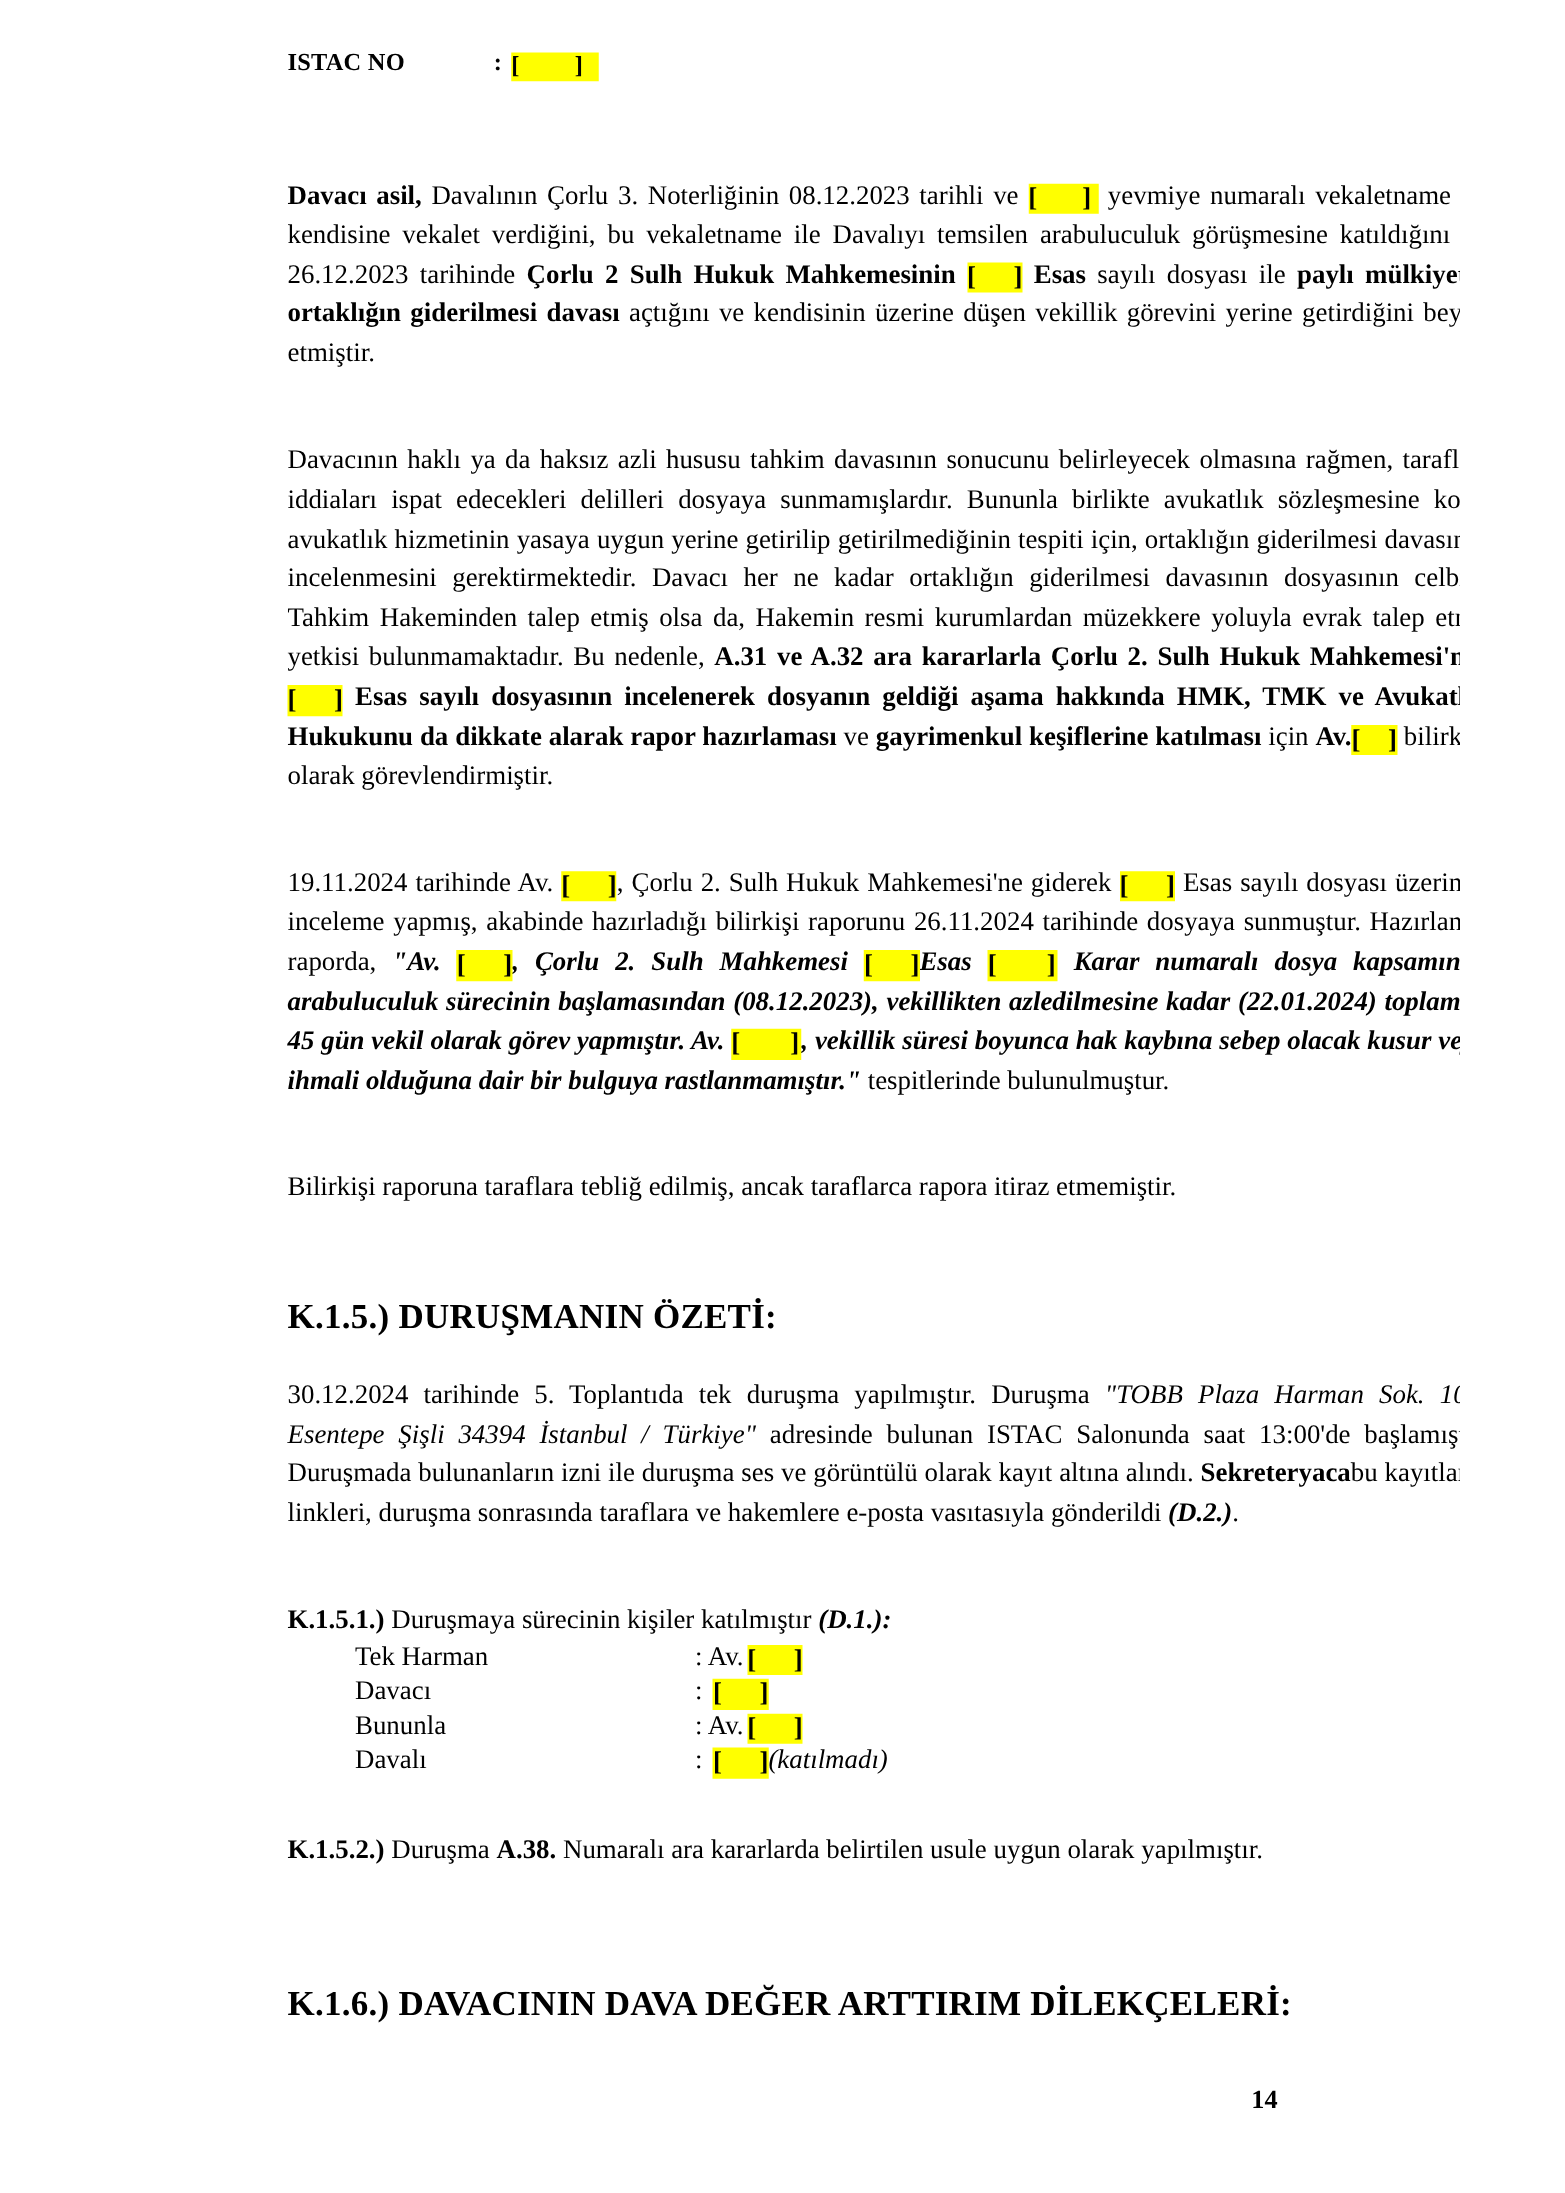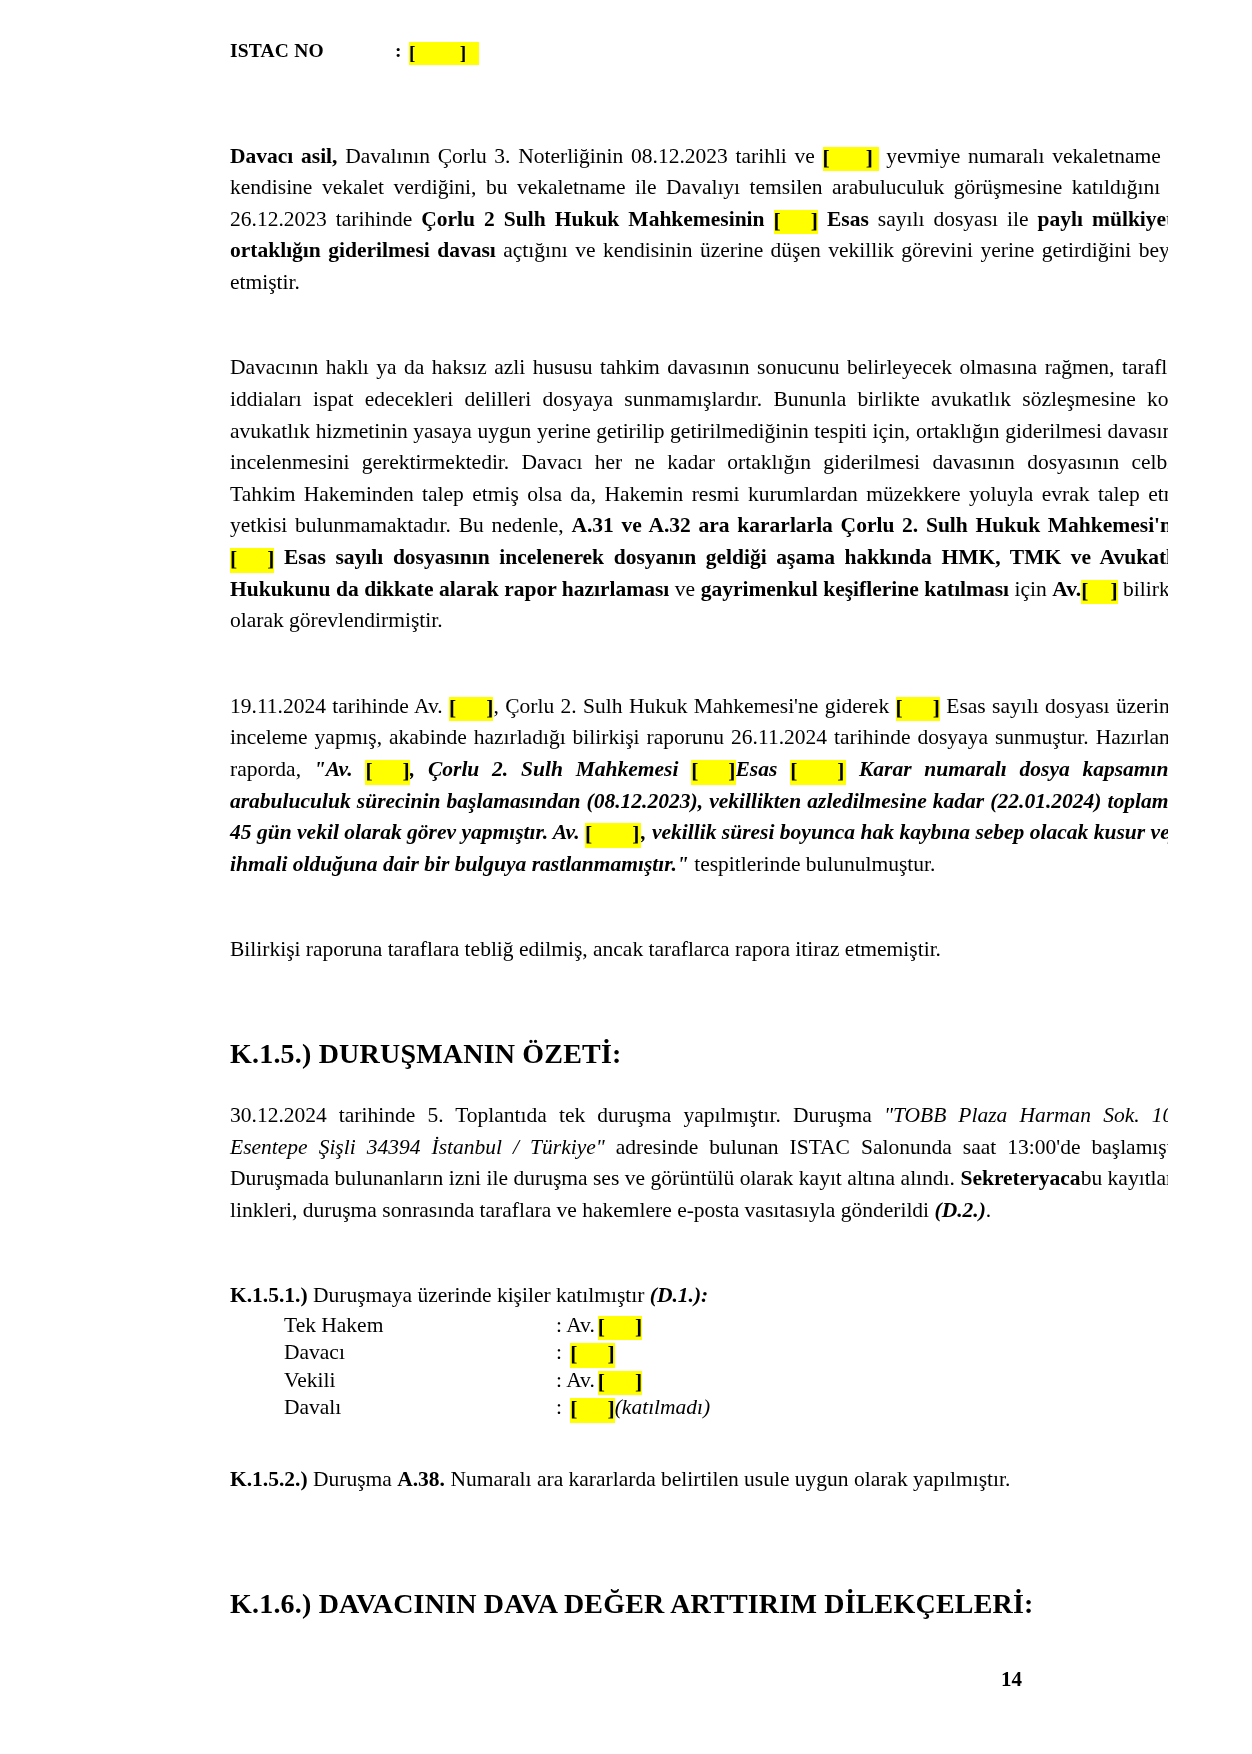--- a/index.html
+++ b/index.html
@@ -152,37 +152,37 @@
 
     <h2 class="section">K.1.5.) DURUŞMANIN ÖZETİ:</h2>
 
     <p class="body">
       <span>30.12.2024 tarihinde 5. Toplantıda tek duruşma yapılmıştır. Duruşma </span><span class="i">"TOBB Plaza Harman Sok. 10/6 Esentepe Şişli 34394 İstanbul / Türkiye"</span><span> adresinde bulunan ISTAC Salonunda saat 13:00'de başlamıştır. Duruşmada bulunanların izni ile duruşma ses ve görüntülü olarak kayıt altına alındı. </span><span class="b">Sekreteryaca</span><span>bu kayıtların linkleri, duruşma sonrasında taraflara ve hakemlere e-posta vasıtasıyla gönderildi </span><span class="bi">(D.2.)</span><span>.</span>
     </p>
 
     <div class="gap-sm"></div>
 
     <p class="body tight">
-      <span class="b">K.1.5.1.)</span><span> Duruşmaya üzerinde kişiler katılmıştır </span><span class="bi">(D.1.):</span>
+      <span class="b">K.1.5.1.)</span><span> Duruşmaya sürecinin kişiler katılmıştır </span><span class="bi">(D.1.):</span>
     </p>
 
     <div class="party-list">
 
       <div class="party-row">
-        <span class="party-role">Tek Hakem</span>
+        <span class="party-role">Tek Harman</span>
         <span class="party-value"><span>:</span> <span class="pre">Av.</span><span class="redact w2"><span>[</span><span style="display:inline-block;width:30px"></span><span>]</span></span><span class="i"></span></span>
       </div>
 
       <div class="party-row">
         <span class="party-role">Davacı</span>
         <span class="party-value"><span>:</span> <span class="pre"></span><span class="redact w2"><span>[</span><span style="display:inline-block;width:30px"></span><span>]</span></span><span class="i"></span></span>
       </div>
 
       <div class="party-row">
-        <span class="party-role">Vekili</span>
+        <span class="party-role">Bununla</span>
         <span class="party-value"><span>:</span> <span class="pre">Av.</span><span class="redact w2"><span>[</span><span style="display:inline-block;width:30px"></span><span>]</span></span><span class="i"></span></span>
       </div>
 
       <div class="party-row">
         <span class="party-role">Davalı</span>
         <span class="party-value"><span>:</span> <span class="pre"></span><span class="redact w2"><span>[</span><span style="display:inline-block;width:30px"></span><span>]</span></span><span class="i">(katılmadı)</span></span>
       </div>
 
     </div>
 

